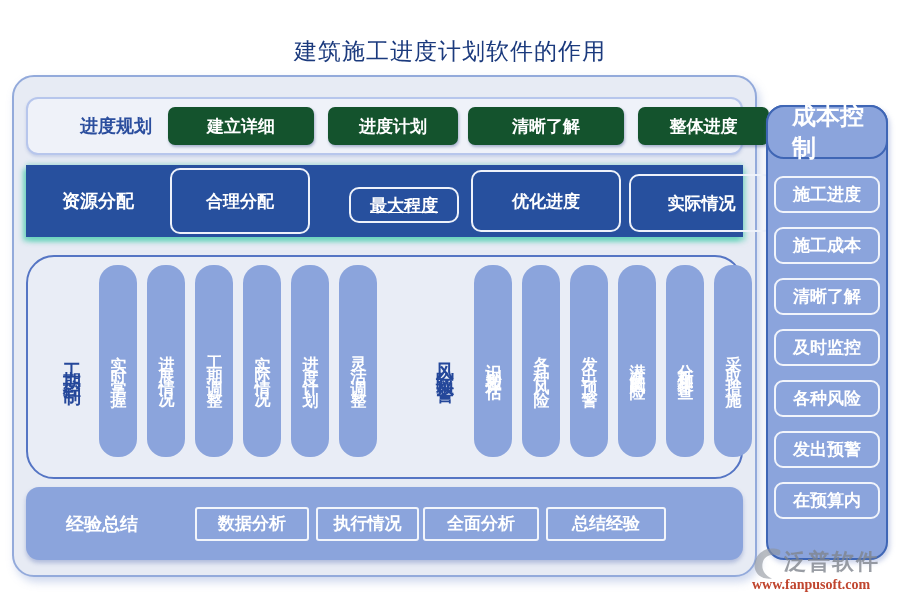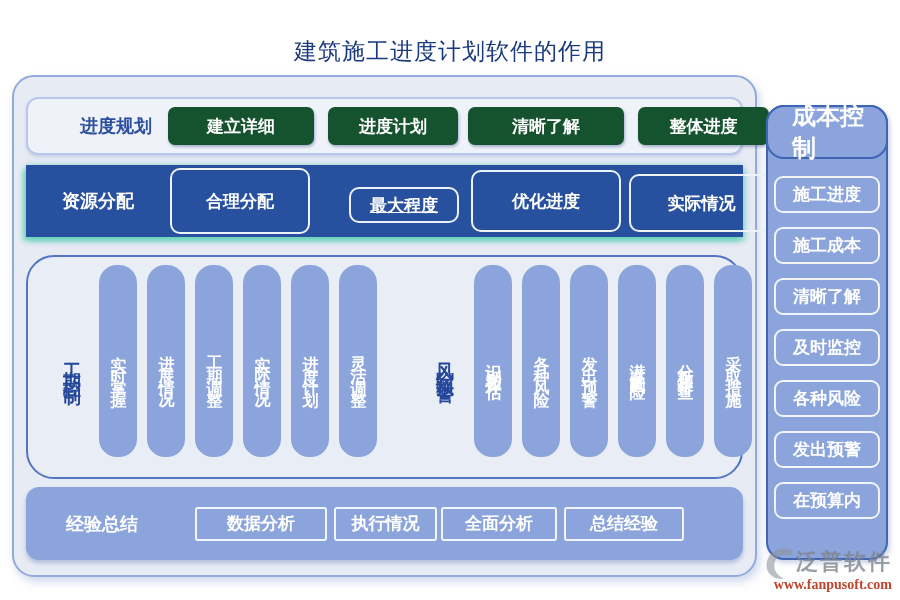--- a/index.html
+++ b/index.html
@@ -75,21 +75,21 @@
   .row-exp{
     margin-top:8px;height:73px;background:#8ba4dc;border-radius:13px;
     padding:0 27px 0 40px;box-shadow:0 3px 4px rgba(110,130,190,.45);
   }
   .row-exp .hlabel{color:#ffffff;width:76px;margin-right:53px;}
   .chip-square{
     border:2px solid #f2f5fb;border-radius:3px;color:#fff;font-weight:bold;font-size:17px;
     background:transparent;height:34px;display:flex;align-items:center;justify-content:center;
     box-sizing:border-box;flex:none;
   }
-  .e1{width:132px;}.e2{width:103px;margin-left:7px;}
+  .e1{width:114px;}.e2{width:103px;margin-left:7px;}
   .e3{width:116px;margin-left:4px;}.e4{width:120px;margin-left:7px;}
 
   
   .sidebar{
     position:absolute;left:766px;top:105px;width:122px;height:455px;box-sizing:border-box;
     background:#8ba4dc;border:2px solid #3f66b5;border-radius:18px;
     display:flex;flex-direction:column;align-items:center;
     box-shadow:2px 3px 5px rgba(120,140,200,.4);
   }
   .sidebar-tab{
@@ -102,21 +102,21 @@
     width:106px;height:37px;box-sizing:border-box;flex:none;
     border:2px solid rgba(255,255,255,.88);border-radius:9px;
     color:#ffffff;font-weight:bold;font-size:17px;
     display:flex;align-items:center;justify-content:center;margin-top:14px;
   }
   .side-item.first{margin-top:17px;}
 
   
   .logo{
     position:absolute;right:8px;bottom:7px;width:140px;z-index:5;
-    display:flex;flex-direction:column;align-items:flex-end;
+    display:flex;flex-direction:column;align-items:flex-start;
   }
   .logo-row{display:flex;align-items:center;}
   .logo-icon{flex:none;margin-right:2px;opacity:.8;}
   .logo-name{
     font-size:22px;font-weight:bold;color:rgba(128,133,141,.8);letter-spacing:2px;white-space:nowrap;
   }
   .logo-url{
     font-family:"Liberation Serif","DejaVu Serif",serif;font-size:14px;font-weight:bold;
     color:#c0452e;margin-top:-2px;white-space:nowrap;
   }

